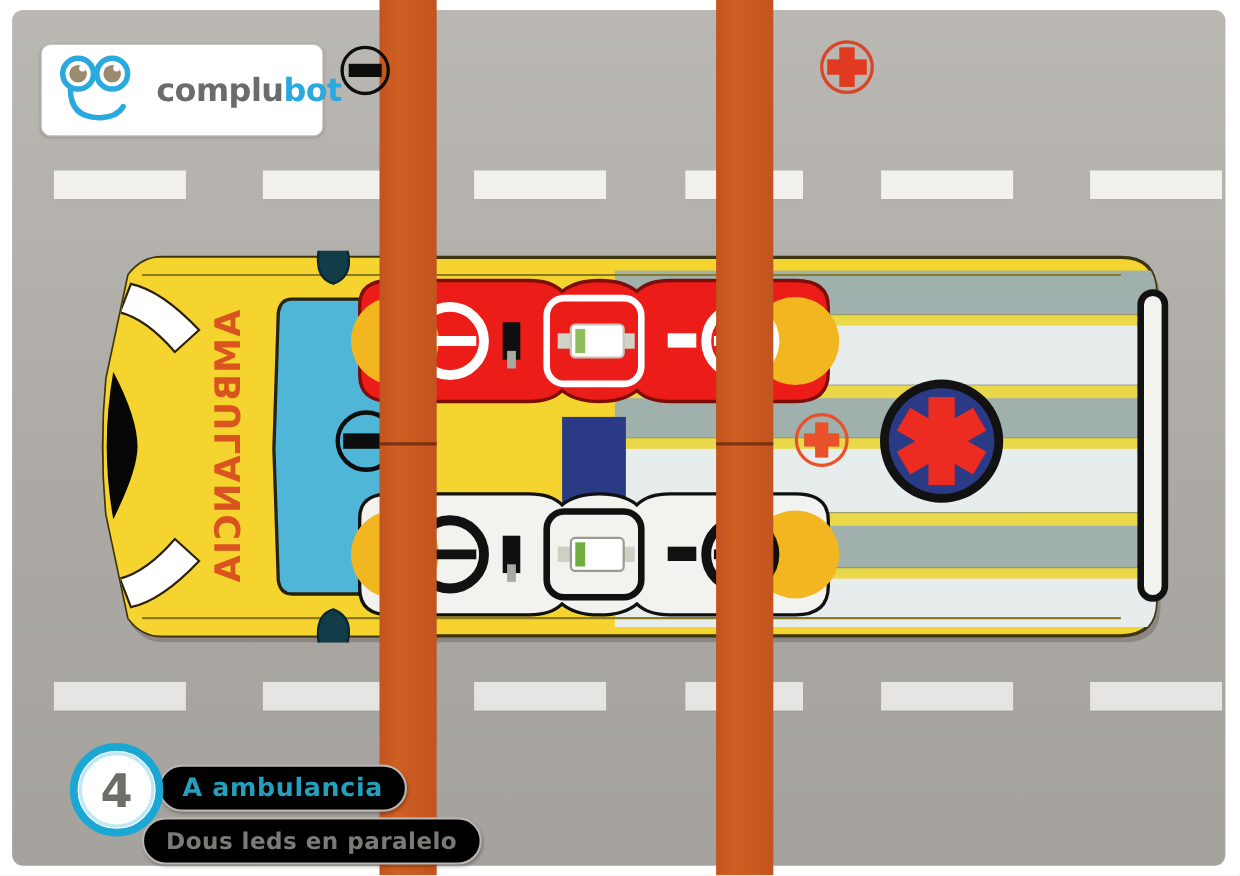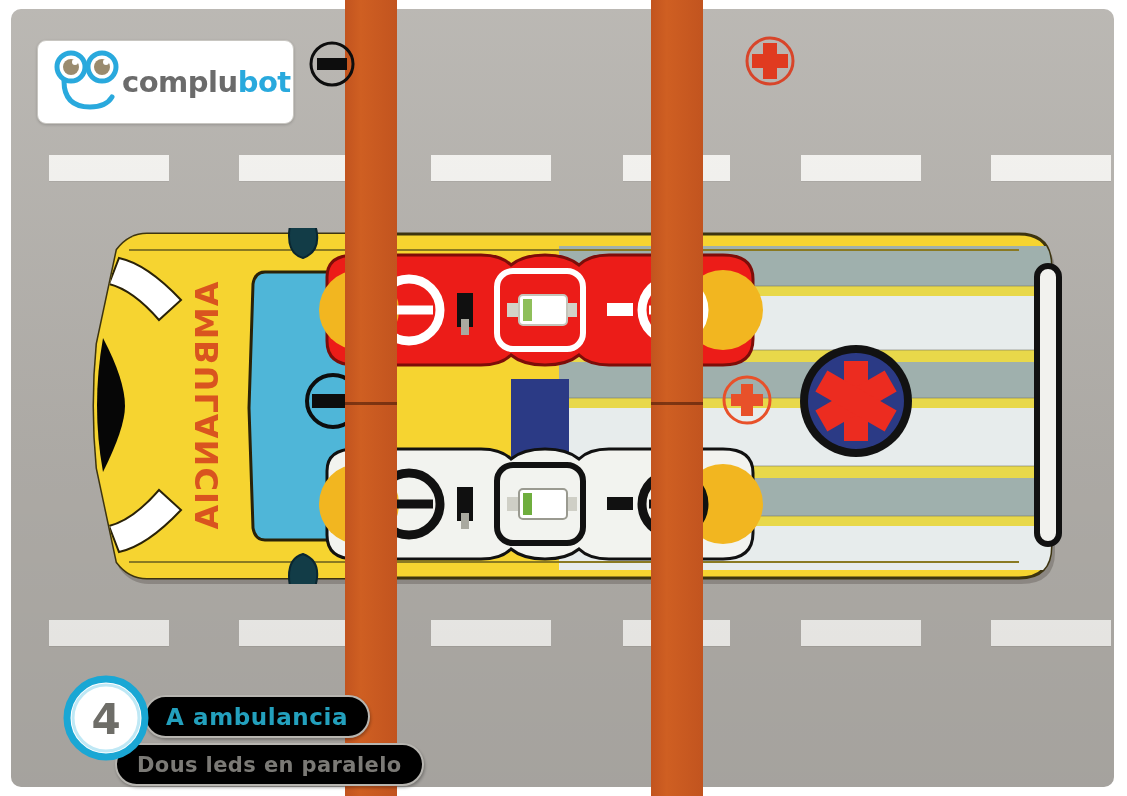--- a/index.html
+++ b/index.html
@@ -47,20 +47,21 @@
     position:absolute;left:0;width:100%;height:3px;background:rgba(60,20,5,.55);
   }
 
   
   #logo-plate{
     position:absolute;left:26px;top:31px;width:255px;height:82px;
     background:#ffffff;border:1px solid #c8c6c1;border-radius:9px;
     box-shadow:0 1px 3px rgba(0,0,0,.18);
     display:flex;align-items:center;
     z-index:70;
+    gap:20px;
   }
   #logo-face{position:relative;width:76px;height:66px;margin-left:12px;flex:none;}
   #logo-word{
     font-size:29px;font-weight:bold;letter-spacing:-.5px;
     color:#6b6b6b;margin-left:-4px;font-family:"DejaVu Sans",sans-serif;
   }
   #logo-word .bot{color:#29a9dd;}
 
   
   #minus-badge-top{
@@ -82,21 +83,21 @@
   }
   .pill{
     position:absolute;z-index:78;
     background:#000000;border:2px solid #b7b5b0;border-radius:22px;
     box-shadow:1px 2px 3px rgba(0,0,0,.28);
     display:flex;align-items:center;justify-content:center;
     padding:0 20px;height:39px;white-space:nowrap;
     font-family:"DejaVu Sans",sans-serif;
   }
   #pill-title{left:133px;top:686px;color:#23a0bd;font-weight:bold;font-size:23px;letter-spacing:.6px;}
-  #pill-sub{left:104px;top:734px;color:#7b7a76;font-weight:bold;font-size:21px;letter-spacing:.4px;}
+  #pill-sub{left:118px;top:734px;color:#7b7a76;font-weight:bold;font-size:21px;letter-spacing:.4px;}
 
   svg{display:block;}
 </style>
 </head>
 <body>
 
 <div id="stage">
 
   <div id="road" style="background: rgb(179, 176, 171);">
 

